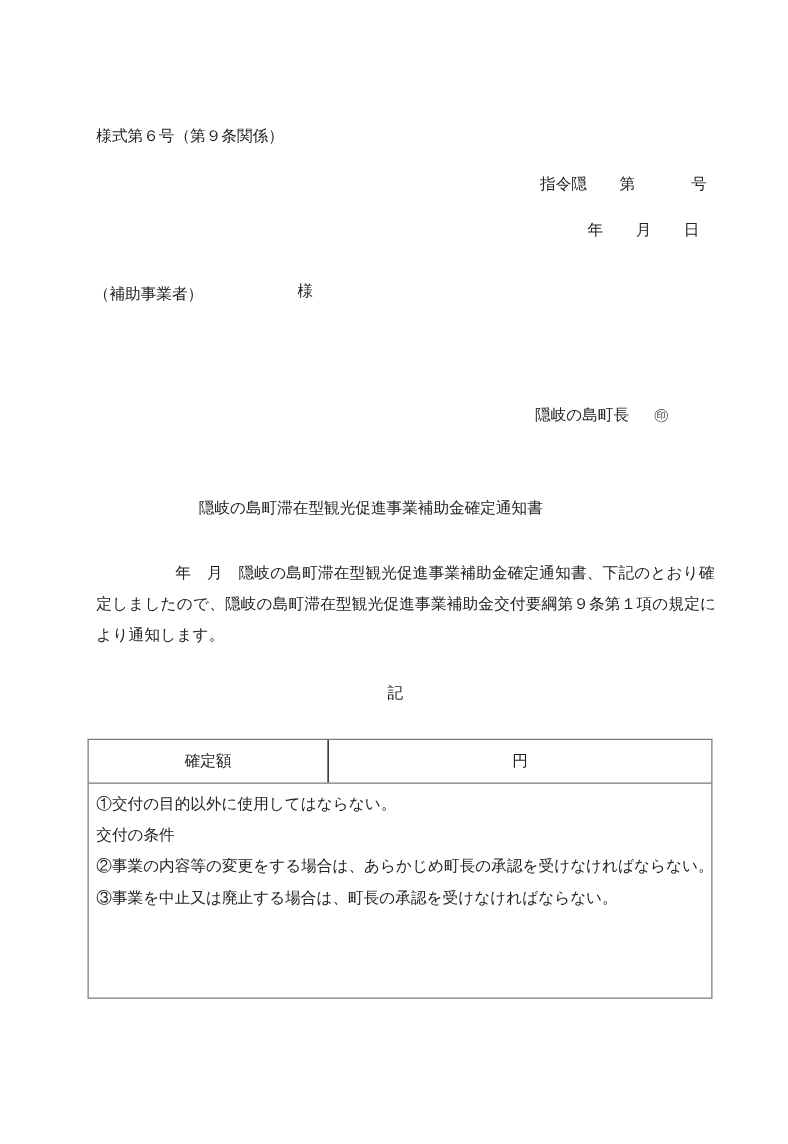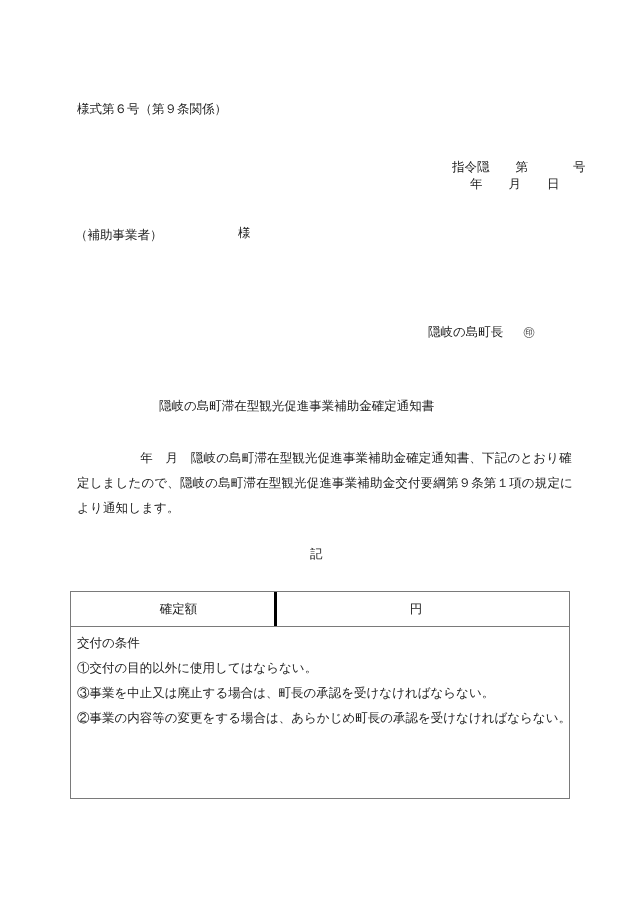--- a/index.html
+++ b/index.html
@@ -11,21 +11,21 @@
       width: 630px;
       height: 915px;
       position: relative;
       font-family: "DejaVu Serif", "Liberation Serif", serif;
       color: #222222;
       font-size: 12.5px;
       overflow: hidden;
     }
     .abs { position: absolute; white-space: nowrap; line-height: 1; }
     .form-number { left: 77px; top: 103px; }
-    .order-no { left: 432px; top: 161px; margin-left: 20px; }
+    .order-no { left: 432px; top: 141px; }
     .order-no span { display: inline-block; }
     .date-line { left: 470px; top: 178px; }
     .date-line span { display: inline-block; }
     .recipient-label { left: 75px; top: 205px; margin-top: 24px; }
     .recipient-sama { left: 238px; top: 227px; }
     .issuer { left: 428px; top: 326px; text-align: center; }
     .seal { left: 523px; top: 326px; font-size: 12px; }
     .doc-title { left: 159px; top: 400px; }
     .body-para {
       position: absolute;
@@ -52,24 +52,24 @@
     .row-amount {
       position: absolute;
       left: 0; top: 0;
       width: 100%;
       height: 35px;
       border-bottom: 1px solid #7a7a7a;
       box-sizing: border-box;
     }
     .cell-label {
       position: absolute;
-      left: 12px; top: 0;
+      left: 0; top: 0;
       width: 191px;
       height: 34px;
-      border-right: 3px solid #000000;
+      border-right: 1px solid #000000;
       display: flex; align-items: center; justify-content: center;
     }
     .cell-value {
       position: absolute;
       left: 192px; top: 0;
       right: 0;
       height: 34px;
       display: flex; align-items: center; justify-content: center;
     }
     .conditions {
@@ -110,20 +110,20 @@
   </div>
 
   <div class="abs ki">記</div>
 
   <div class="table">
     <div class="row-amount">
       <div class="cell-label">確定額</div>
       <div class="cell-value">円</div>
     </div>
     <div class="conditions">
+      <div>①交付の目的以外に使用してはならない。</div>
       <div>交付の条件</div>
-      <div>①交付の目的以外に使用してはならない。</div>
+      <div>②事業の内容等の変更をする場合は、あらかじめ町長の承認を受けなければならない。</div>
       <div>③事業を中止又は廃止する場合は、町長の承認を受けなければならない。</div>
-      <div>②事業の内容等の変更をする場合は、あらかじめ町長の承認を受けなければならない。</div>
     </div>
   </div>
 
 </div>
 
 </body></html>

